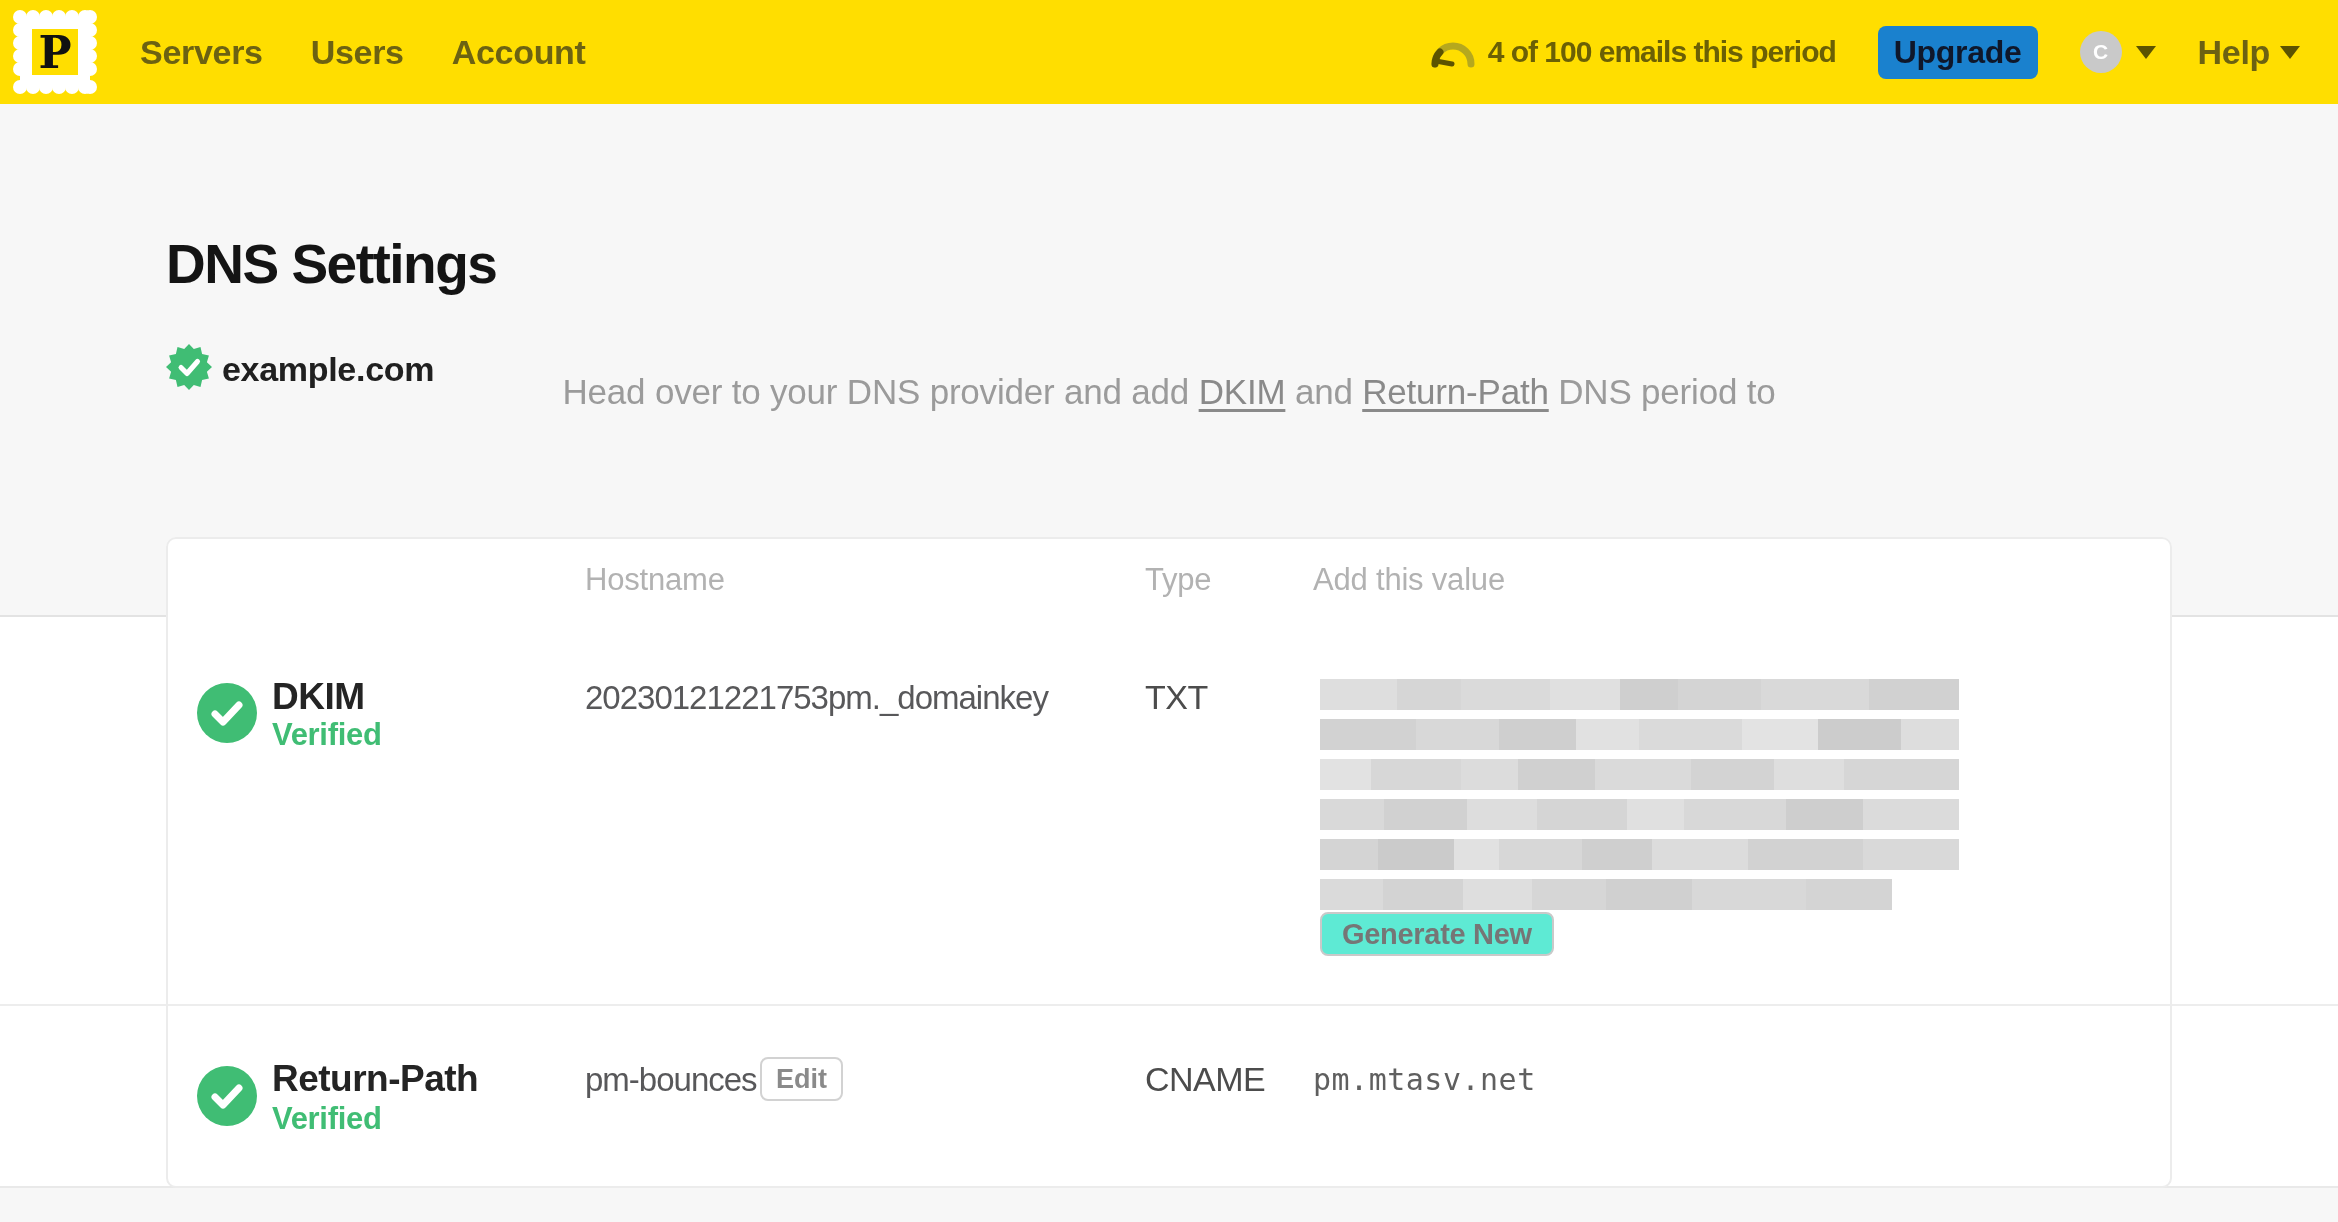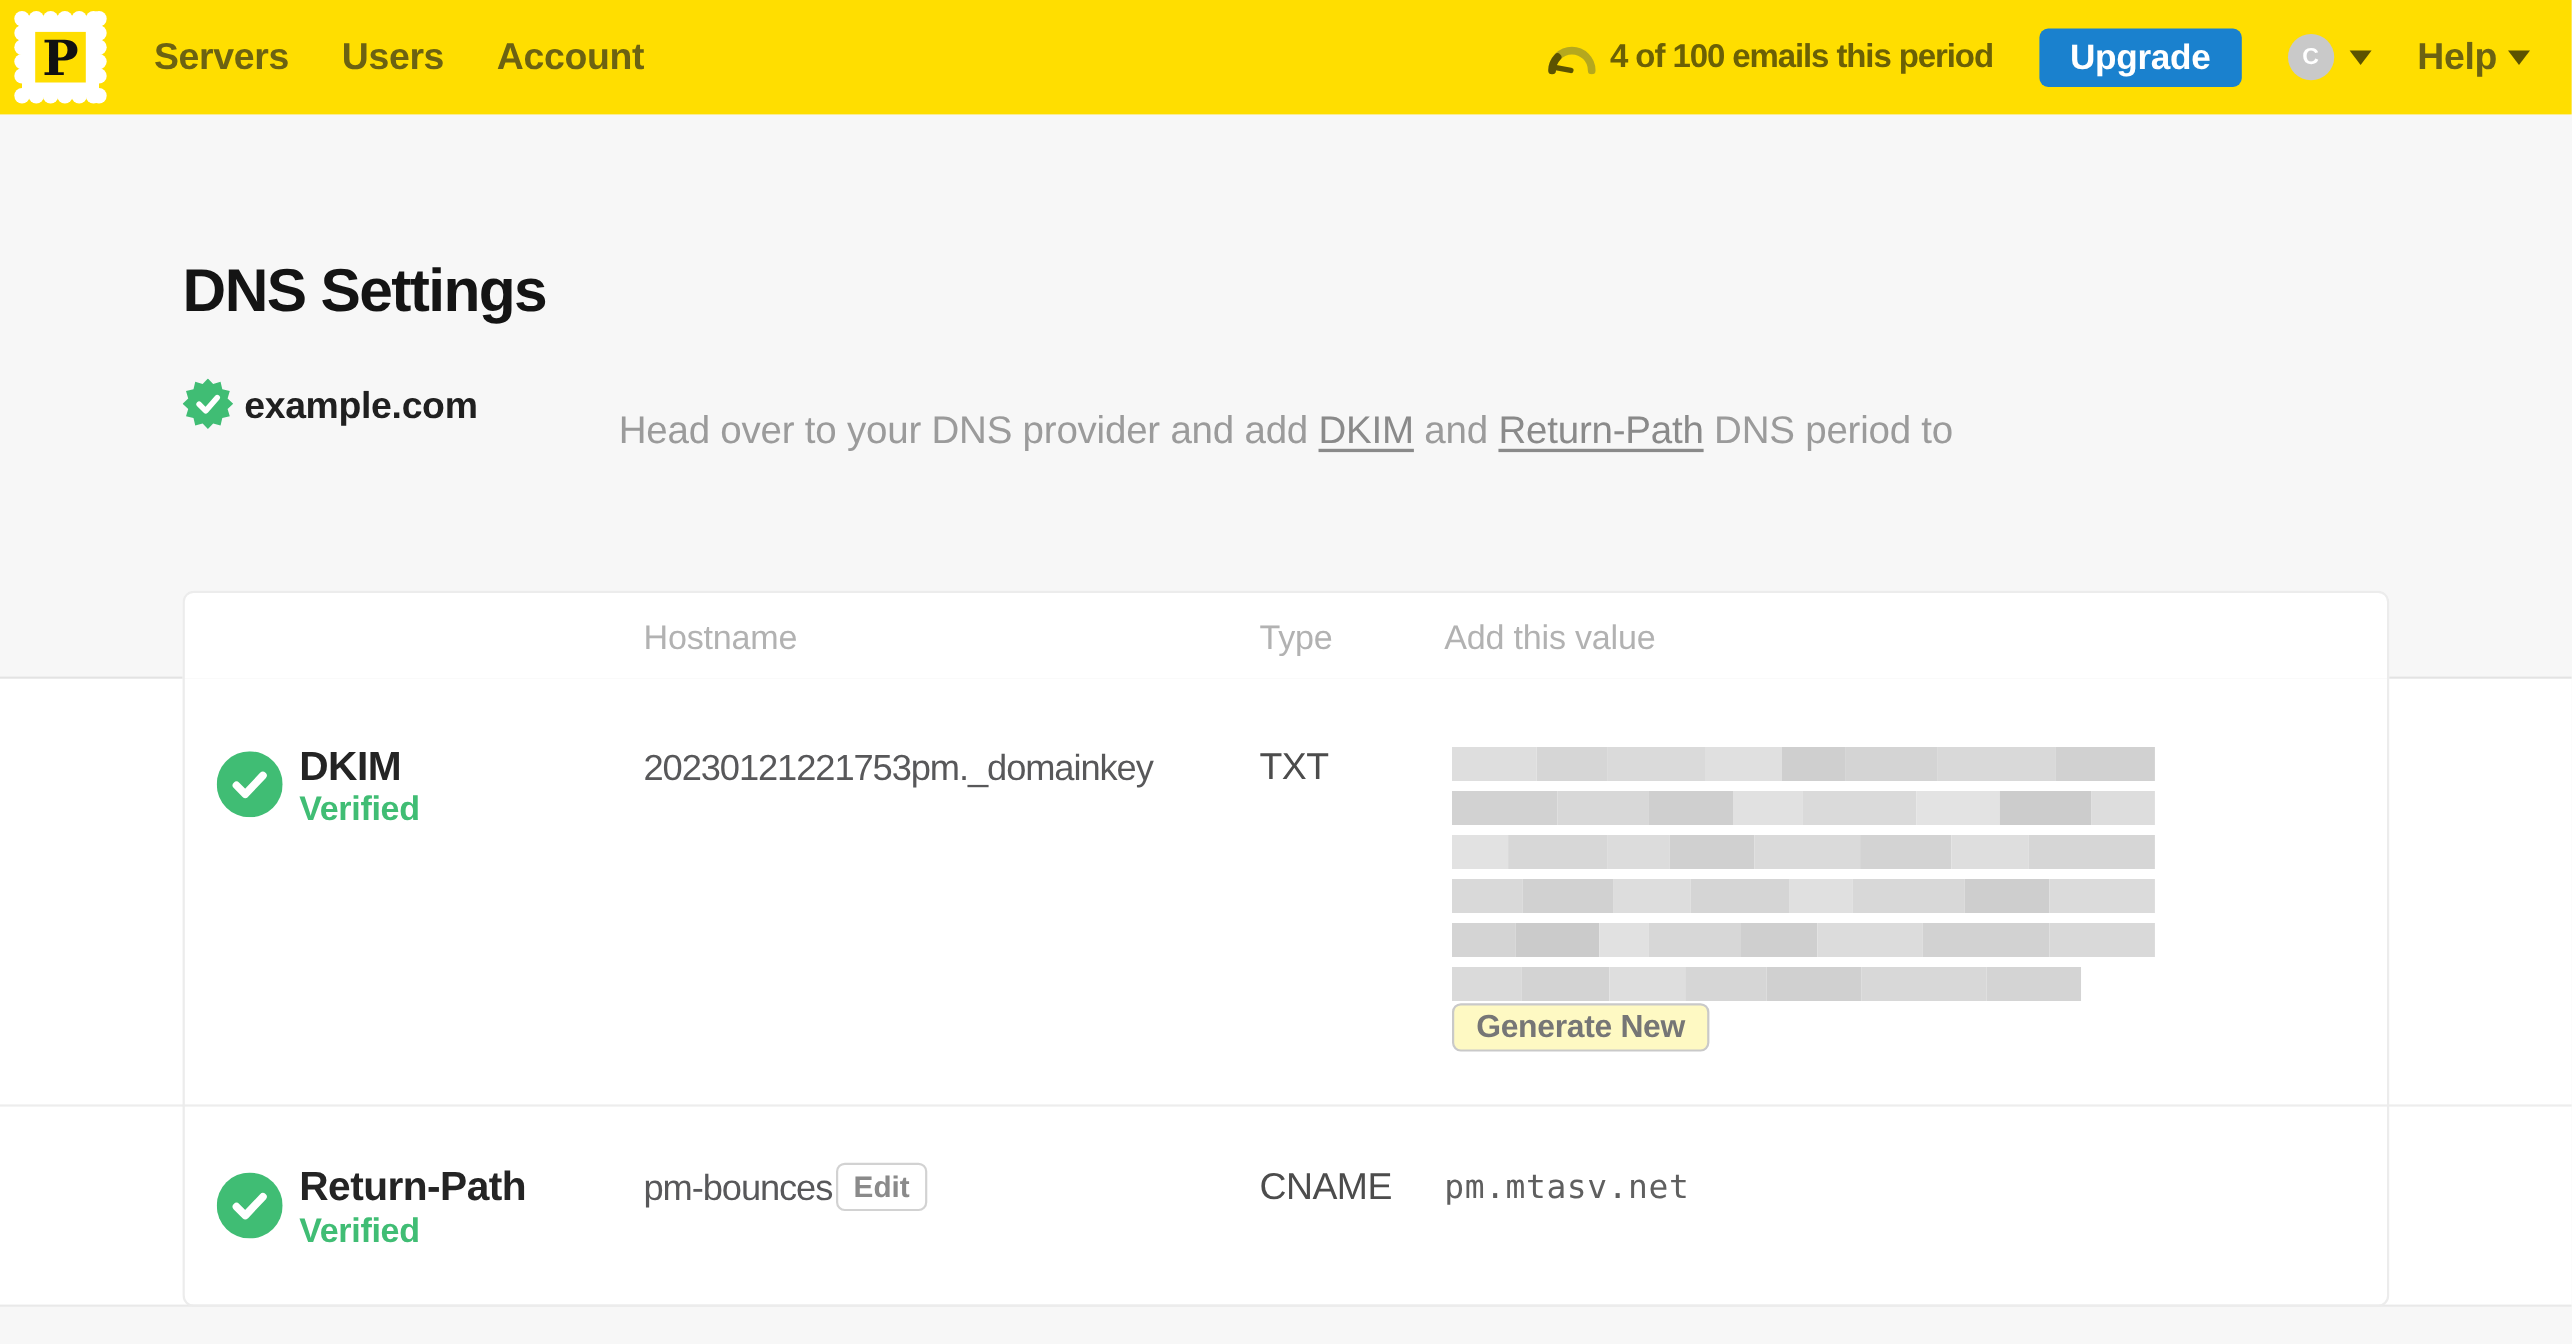--- a/index.html
+++ b/index.html
@@ -9,22 +9,22 @@
   
   .navbar { position:absolute; left:0; top:0; width:2338px; height:104px; background:#FFDE00; z-index:10; }
   .nav-left { position:absolute; left:140px; top:0; height:104px; display:flex; align-items:center; gap:48px; }
   .nav-link { font-size:34px; font-weight:bold; color:#6C6212; cursor:pointer; white-space:nowrap; letter-spacing:-0.3px; }
   .nav-pill { background:#2C2B24; color:#FFDE00; height:67px; border-radius:34px; display:flex; align-items:center;
               padding:0 36px; font-size:34px; font-weight:bold; white-space:nowrap; letter-spacing:-0.3px; }
   .logo { position:absolute; left:10px; top:7px; width:90px; height:90px; }
   .nav-right { position:absolute; right:38px; top:0; height:104px; display:flex; align-items:center; gap:42px; }
   .usage { display:flex; align-items:center; gap:13px; }
   .usage-text { font-size:30px; font-weight:bold; color:#6B6005; letter-spacing:-1px; white-space:nowrap; }
-  .upgrade-btn { background:#1A81CE; color:#ffffff; font-size:32px; font-weight:bold; height:53px; border-radius:8px;
-                 border:none; padding:0 28px; display:flex; align-items:center; cursor:pointer; letter-spacing:-0.3px; }
+  .upgrade-btn { background:#1A81CE; color:#0f172a; font-size:32px; font-weight:bold; height:53px; border-radius:8px;
+                 border:none; padding:0 16px; display:flex; align-items:center; cursor:pointer; letter-spacing:-0.3px; }
   .avatar-group { display:flex; align-items:center; gap:14px; }
   .avatar { width:42px; height:42px; border-radius:50%; background:#c9c9c9; color:#ffffff; font-size:21px; font-weight:bold;
             display:flex; align-items:center; justify-content:center; }
   .caret { width:0; height:0; border-left:10px solid transparent; border-right:10px solid transparent; border-top:13px solid #5c5300; }
   .help-group { display:flex; align-items:center; gap:10px; }
 
   
   .white-band { position:absolute; left:0; top:615px; width:2338px; height:573px; background:#ffffff;
                 border-top:2px solid #e3e3e3; border-bottom:2px solid #e9e9e9; z-index:1; }
   .row-divider { position:absolute; left:0; top:1004px; width:2338px; height:2px; background:#ededed; z-index:2; }
@@ -48,21 +48,21 @@
   .check-badge { position:absolute; width:60px; height:60px; }
   .row-name { position:absolute; left:272px; font-size:37px; font-weight:bold; color:#242424; letter-spacing:-0.5px; }
   .row-status { position:absolute; left:272px; font-size:31px; font-weight:600; color:#40BD74; letter-spacing:-0.3px; }
   .row-hostname { position:absolute; left:585px; font-size:33px; color:#58585a; letter-spacing:-1px; }
   .row-type { position:absolute; left:1145px; font-size:34px; color:#4c4c4c; letter-spacing:-0.5px; }
 
   .redacted { position:absolute; left:1320px; top:679px; }
   .redacted .bar { height:31px; margin-bottom:9px; display:flex; overflow:hidden; }
   .redacted .bar span { height:100%; display:block; }
 
-  .generate-btn { position:absolute; left:1320px; top:912px; height:44px; background:#fef9c3; border:2px solid #c9c9c9;
+  .generate-btn { position:absolute; left:1320px; top:912px; height:44px; background:#5eead4; border:2px solid #c9c9c9;
                   border-radius:8px; padding:0 20px; font-family:"Liberation Sans",sans-serif; font-size:29px; font-weight:bold;
                   color:#767676; display:flex; align-items:center; cursor:pointer; letter-spacing:-0.3px; }
   .edit-btn { position:absolute; left:760px; top:1057px; height:44px; background:#ffffff; border:2px solid #d2d2d2;
               border-radius:8px; padding:0 14px; font-family:"Liberation Sans",sans-serif; font-size:27px; font-weight:bold;
               color:#8a8a8a; display:flex; align-items:center; cursor:pointer; }
   .mono-value { position:absolute; left:1313px; top:1062px; font-family:"DejaVu Sans Mono", monospace; font-size:30px;
                 color:#5f5f5f; letter-spacing:0.5px; }
 </style>
 </head>
 <body>

